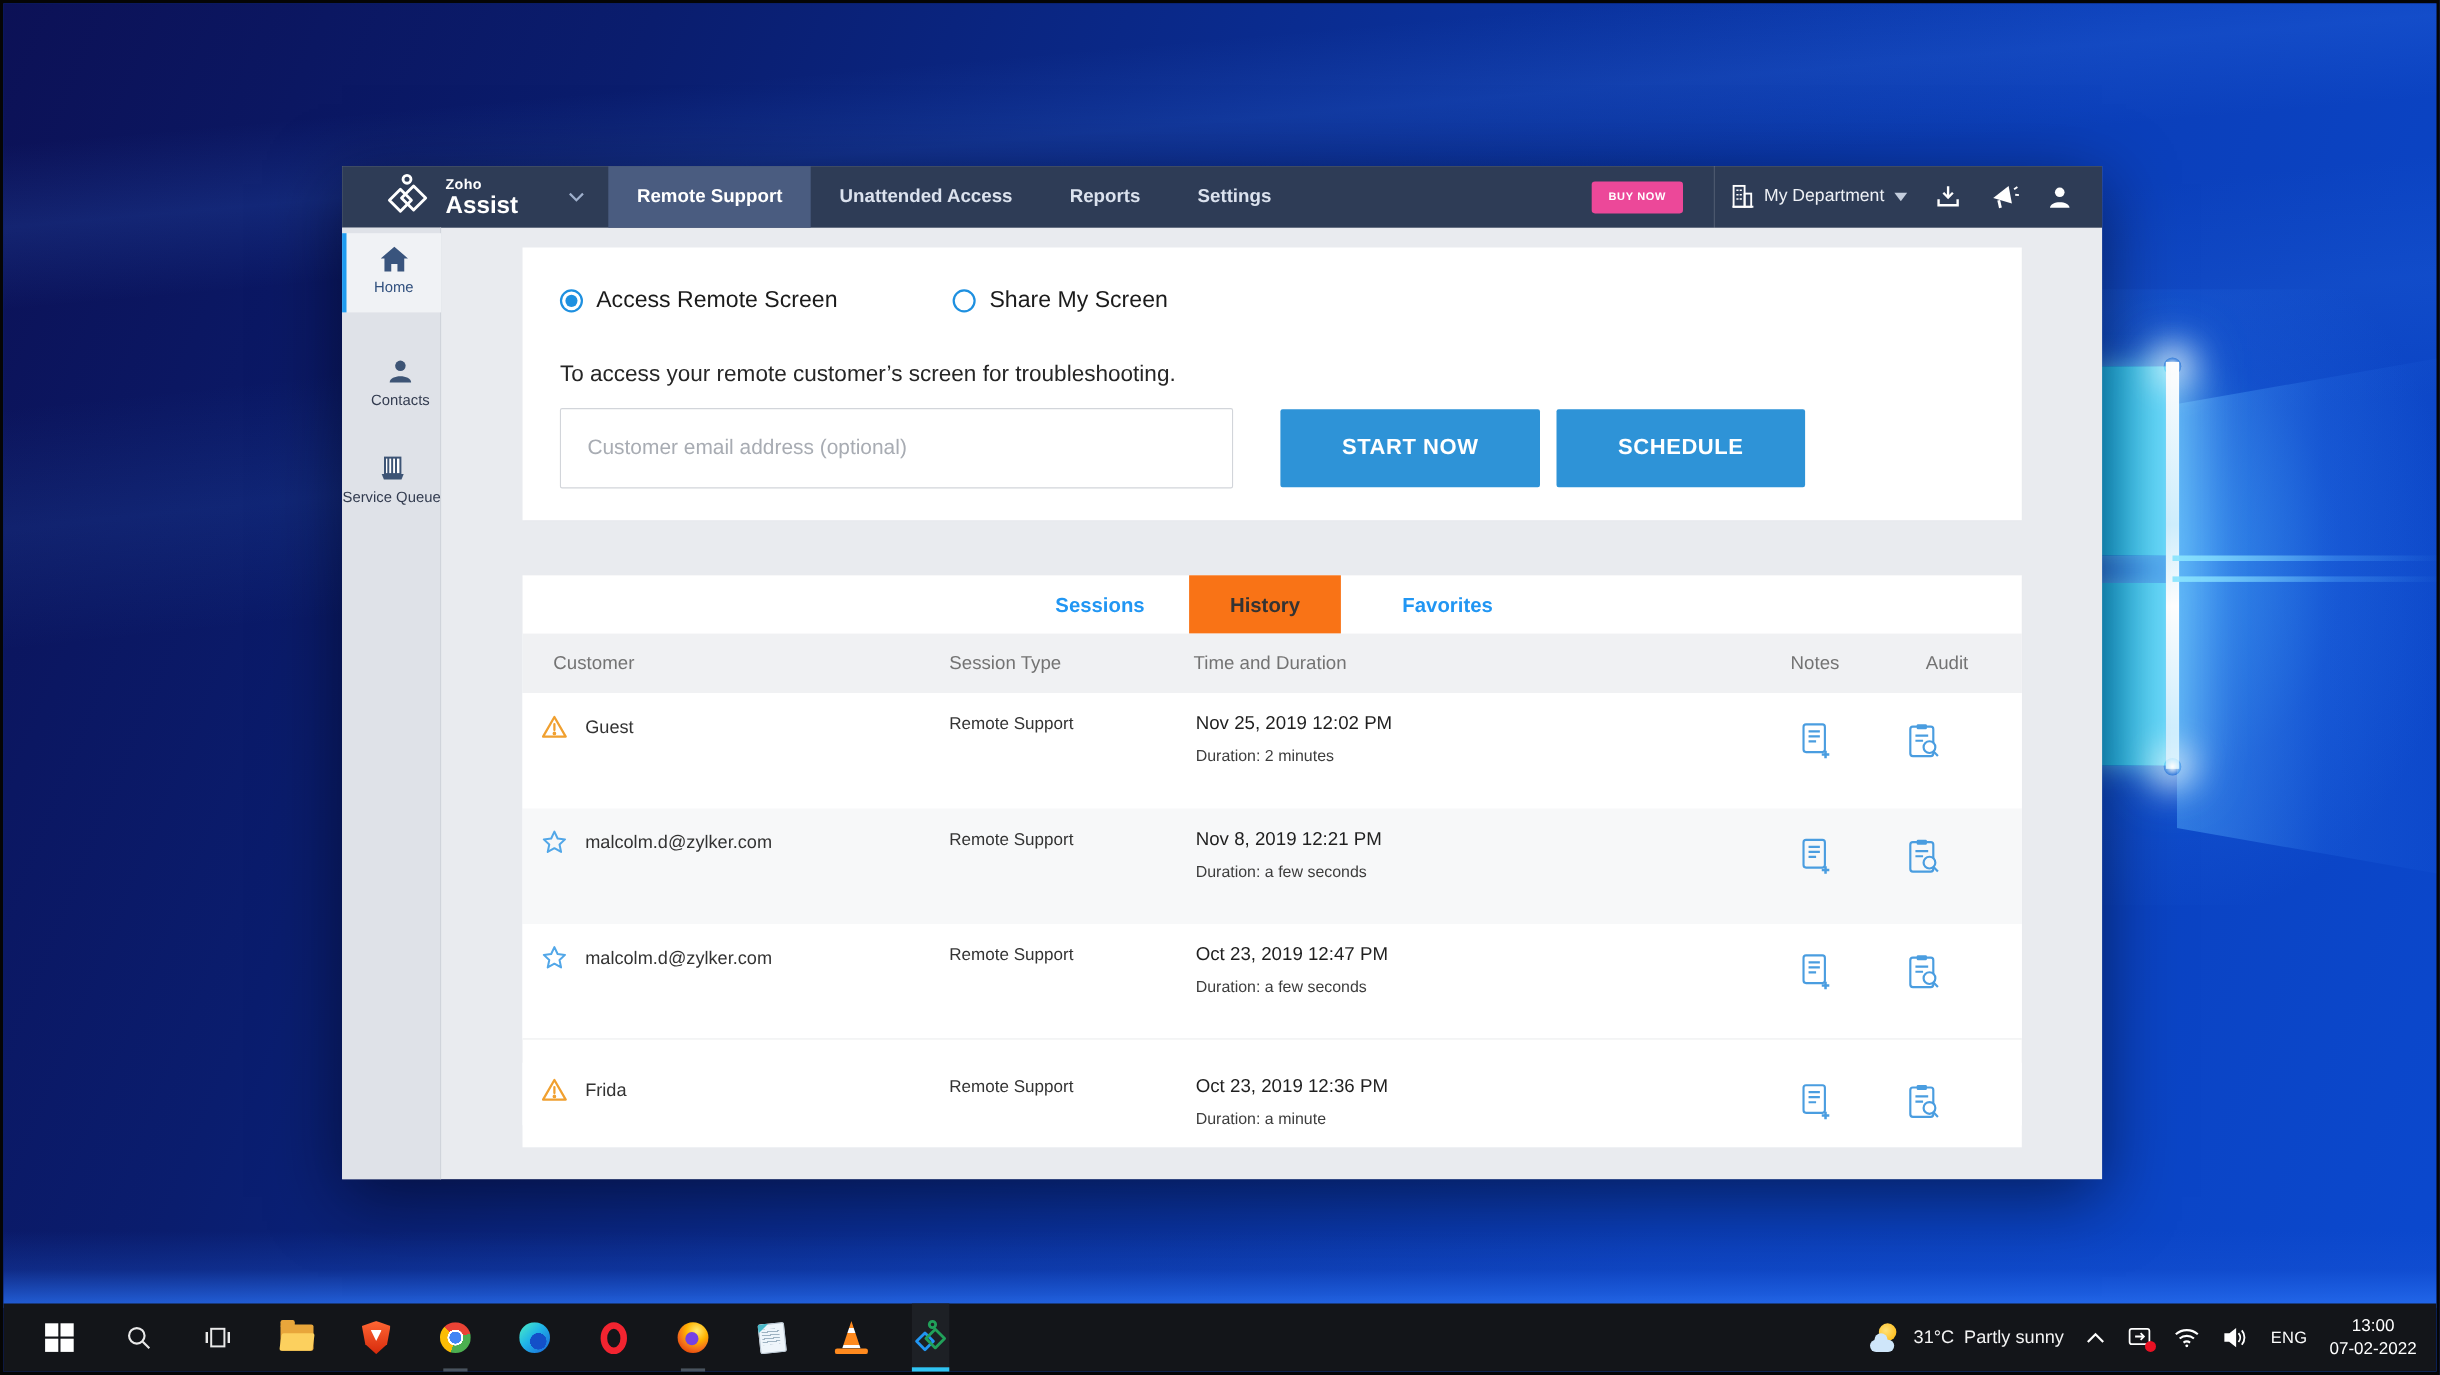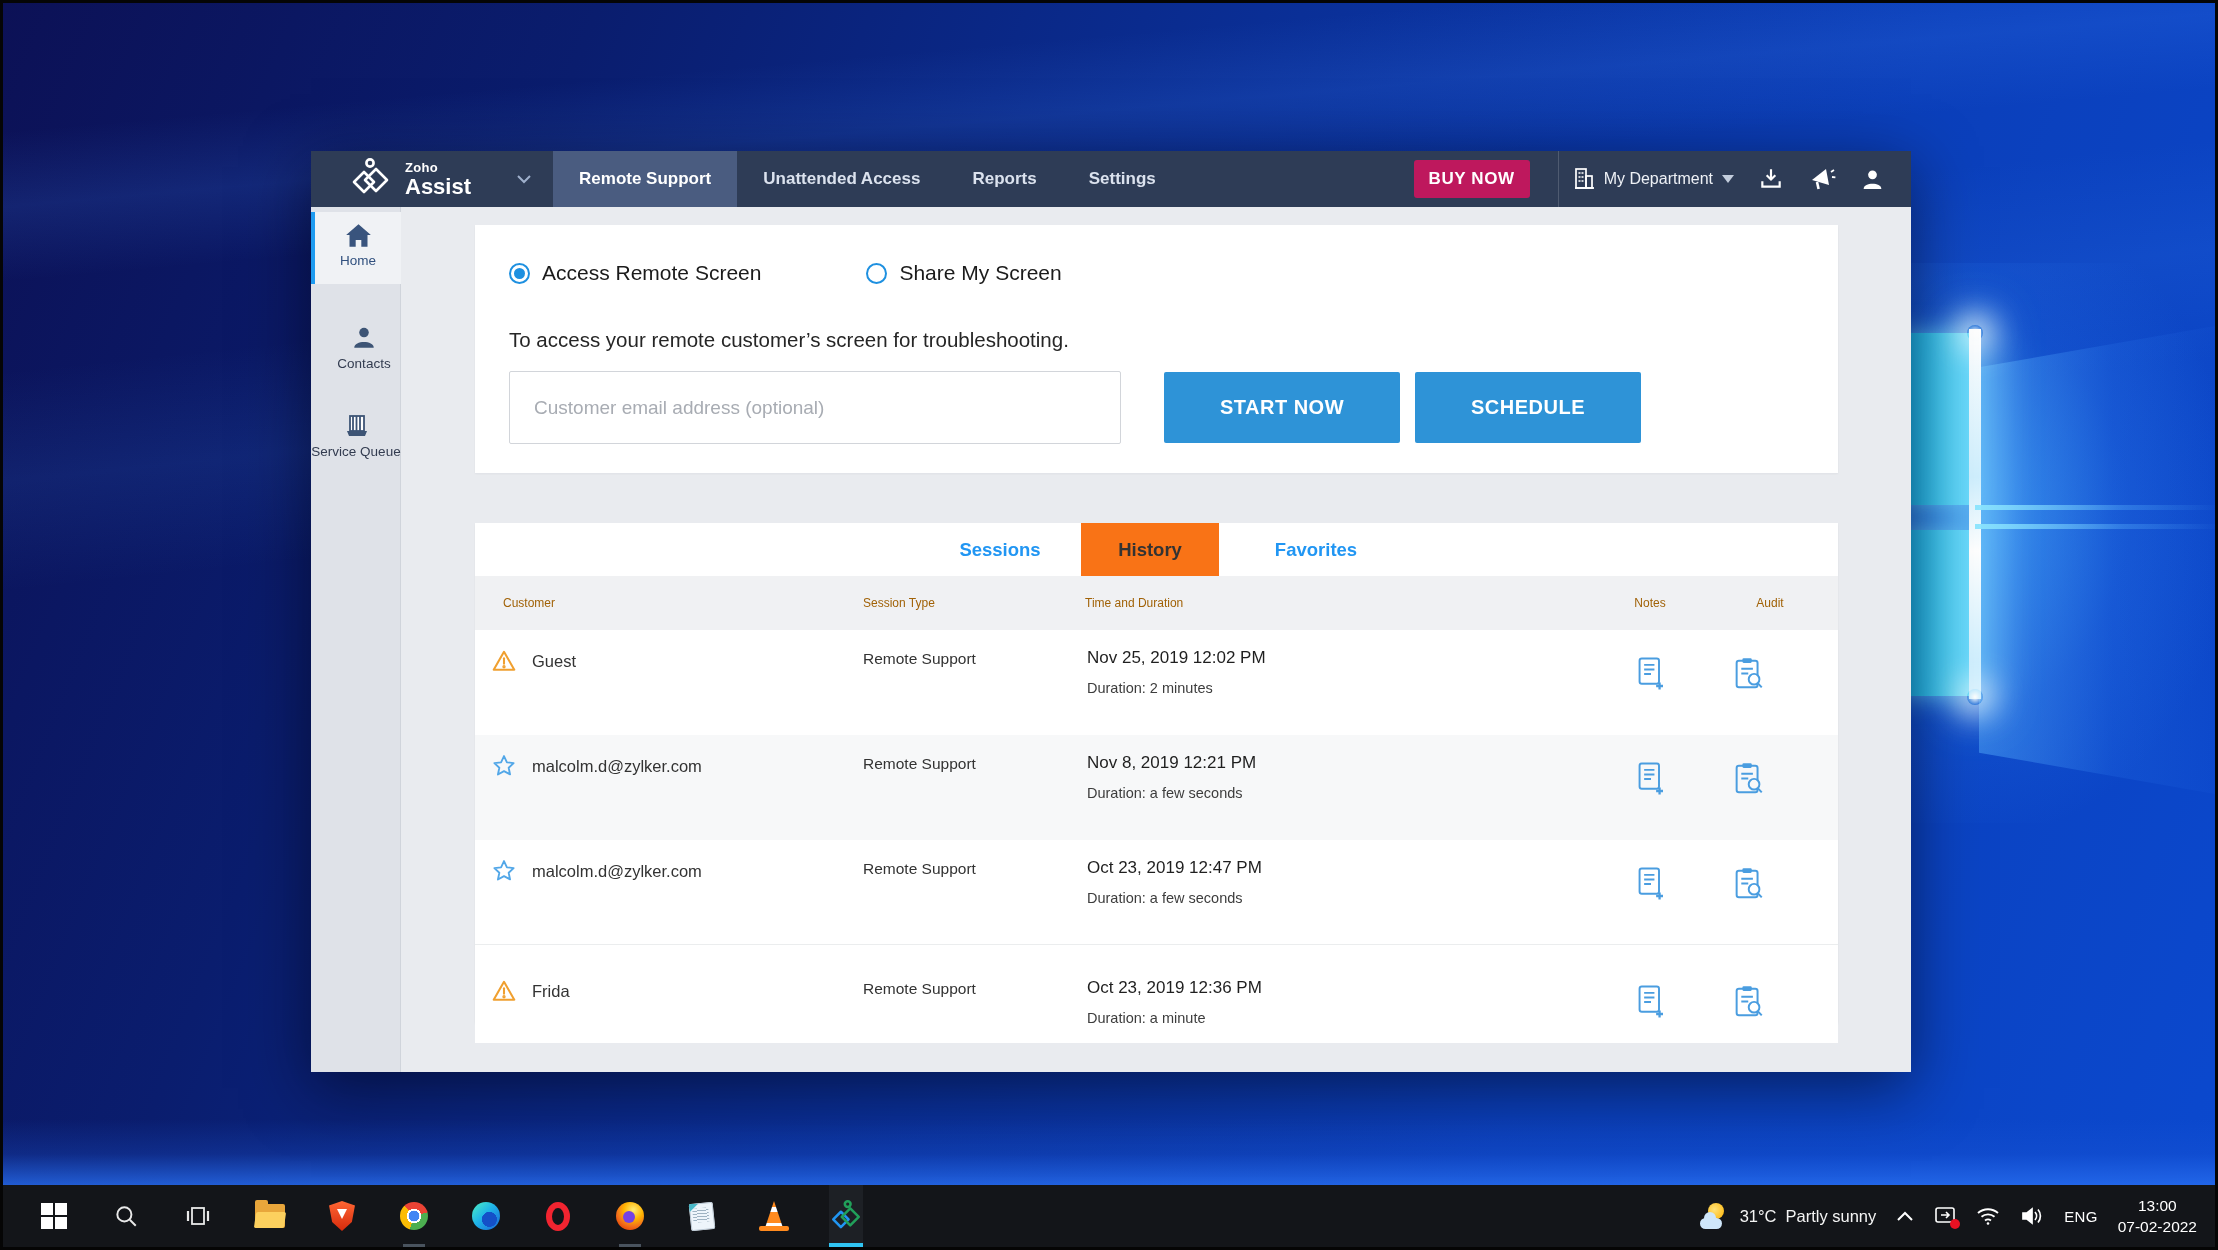--- a/index.html
+++ b/index.html
@@ -47,22 +47,22 @@
   .logo-block { display:flex; align-items:center; margin-left:38px; }
   .logo-mark { width:46px; height:46px; }
   .logo-text { margin-left:10px; line-height:1; }
   .logo-top { font-size:13px; font-weight:bold; letter-spacing:.3px; }
   .logo-bottom { font-size:22px; font-weight:bold; margin-top:2px; }
   .logo-caret { margin-left:46px; }
   .nav-tabs { display:flex; height:56px; margin-left:22px; }
   .nav-tab { padding:0 26px; line-height:56px; font-size:17px; font-weight:bold; color:#dbe2ee; cursor:default; }
   .nav-tab.active { background:#4a5c80; color:#fff; }
   .nav-right { margin-left:auto; display:flex; align-items:center; padding-right:26px; }
-  .buy-btn { background:#be185d; color:#fff; border:none; border-radius:3px;
-    font-family:inherit; font-size:17px; font-weight:bold; letter-spacing:.6px;
+  .buy-btn { background:#ec4899; color:#fff; border:none; border-radius:3px;
+    font-family:inherit; font-size:10px; font-weight:bold; letter-spacing:.6px;
     padding:9px 15px; }
   .nav-divider { width:1px; height:56px; background:rgba(255,255,255,.16); margin:0 0 0 28px; }
   .dept { display:flex; align-items:center; margin-left:14px; }
   .dept-label { font-size:16px; color:#eef1f6; margin:0 9px; }
   .nav-ico { margin-left:24px; display:flex; align-items:center; }
 
   
   .sidebar { position:absolute; left:0; top:56px; width:90px; height:865px;
     background:#dfe2e8; border-right:1px solid #d0d4db; }
   .side-item { position:absolute; left:0; width:90px; text-align:center; color:#333c50; }
@@ -94,21 +94,21 @@
 
   
   .panel2 { left:164px; top:372px; width:1363px; height:500px; }
   .seg-tabs { position:relative; height:53px; }
   .seg-tab { position:absolute; top:0; height:53px; line-height:53px; text-align:center;
     font-size:18.5px; font-weight:bold; color:#2196f3; cursor:default; }
   .seg-sessions { left:470px; width:110px; }
   .seg-history { left:606px; width:138px; background:#f97316; color:#333; }
   .seg-favorites { left:776px; width:130px; }
   .thead { position:absolute; left:0; top:53px; width:1363px; height:54px; background:#f0f1f3; }
-  .th { position:absolute; top:0; line-height:54px; font-size:12px; color:#a16207; font-weight:500; }
+  .th { position:absolute; top:0; line-height:54px; font-size:17px; color:#737373; font-weight:500; }
   .th-customer { left:28px; } .th-type { left:388px; } .th-time { left:610px; }
   .th-notes { left:1110px; width:130px; text-align:center; }
   .th-audit { left:1230px; width:130px; text-align:center; }
   .trow { position:absolute; left:0; width:1363px; height:105px; background:#fff; }
   .trow.alt { background:#f7f8f9; }
   .trow.divided { border-bottom:1px solid #ebedee; }
   .row1 { top:107px; } .row2 { top:212px; } .row3 { top:317px; height:105px; } .row4 { top:423px; height:77px;margin-top:20px; }
   .row-flag { position:absolute; left:16px; top:18px; width:26px; height:26px; }
   .cell-customer { position:absolute; left:57px; top:22px; font-size:16.5px; color:#333; }
   .cell-type { position:absolute; left:388px; top:20px; font-size:15.5px; color:#333; }

